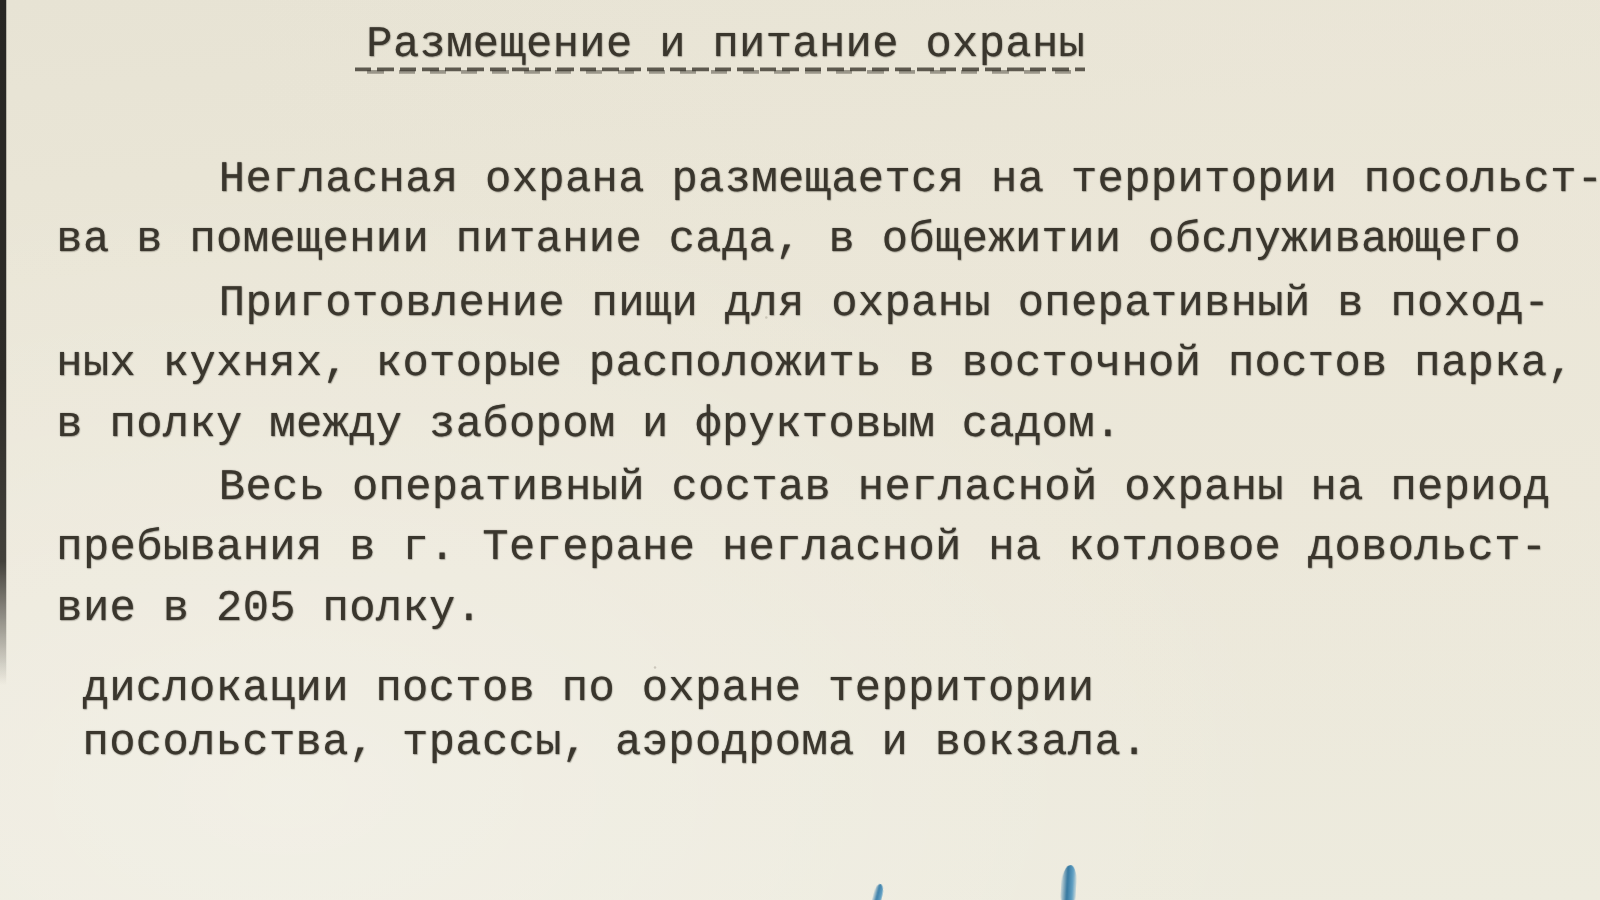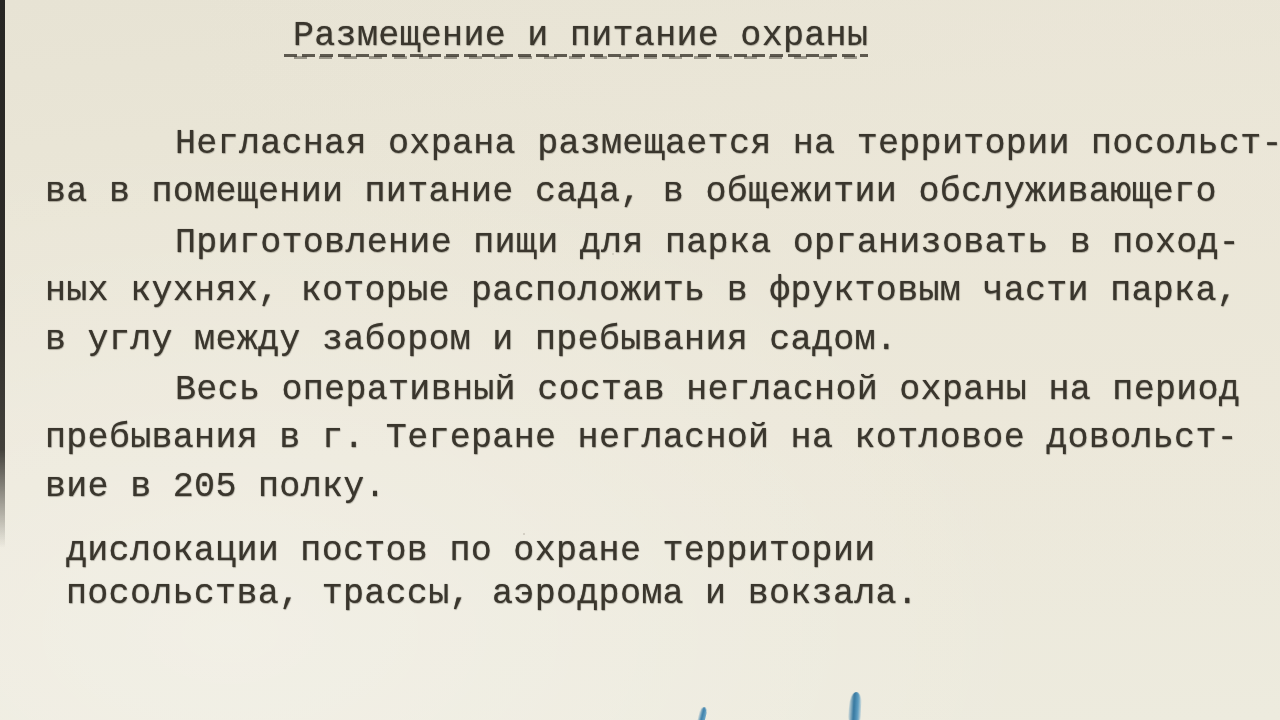--- a/index.html
+++ b/index.html
@@ -99,23 +99,23 @@
   <h1 class="title">Размещение и питание охраны</h1>
   <div class="title-underline"></div>
 
   <div class="body">
     <div id="paragraphs">
         <div class="para">
           <div class="line first">Негласная охрана размещается на территории посольст-</div>
           <div class="line">ва в помещении питание сада, в общежитии обслуживающего</div>
         </div>
         <div class="para">
-          <div class="line first">Приготовление пищи для парка организовать в поход-</div>
-          <div class="line">ных кухнях, которые расположить в фруктовым части парка,</div>
-          <div class="line">в углу между забором и пребывания садом.</div>
+          <div class="line first">Приготовление пищи для охраны оперативный в поход-</div>
+          <div class="line">ных кухнях, которые расположить в восточной постов парка,</div>
+          <div class="line">в полку между забором и фруктовым садом.</div>
         </div>
         <div class="para">
           <div class="line first">Весь оперативный состав негласной охраны на период</div>
           <div class="line">пребывания в г. Тегеране негласной на котловое довольст-</div>
           <div class="line">вие в 205 полку.</div>
         </div>
       </div>
 
     <div class="attachment">
       <div class="att-lines" id="att-lines">

